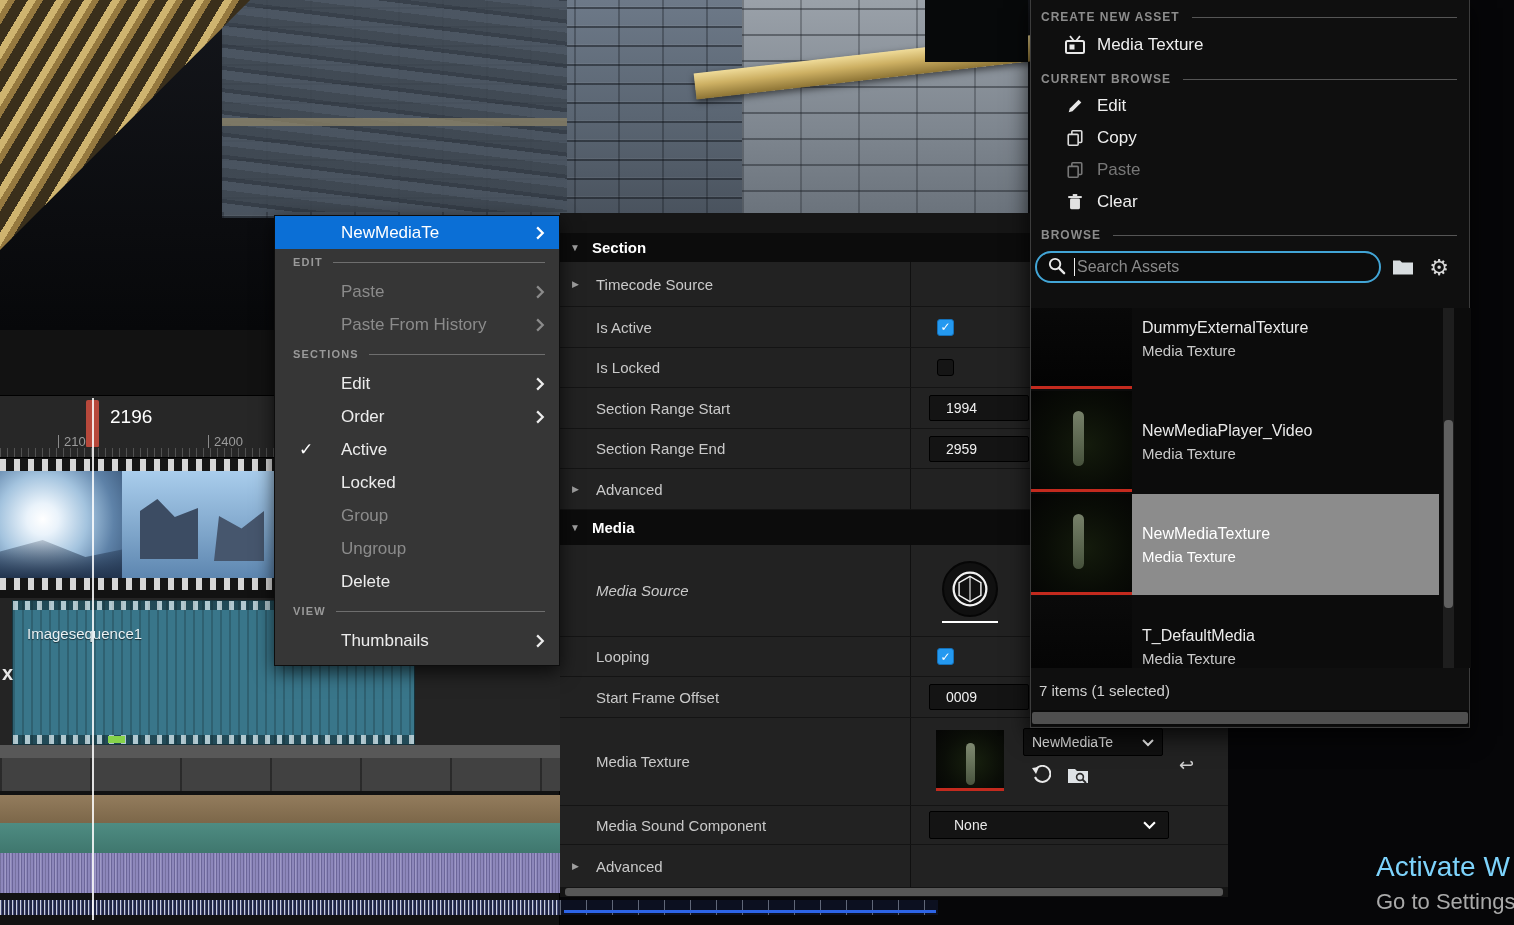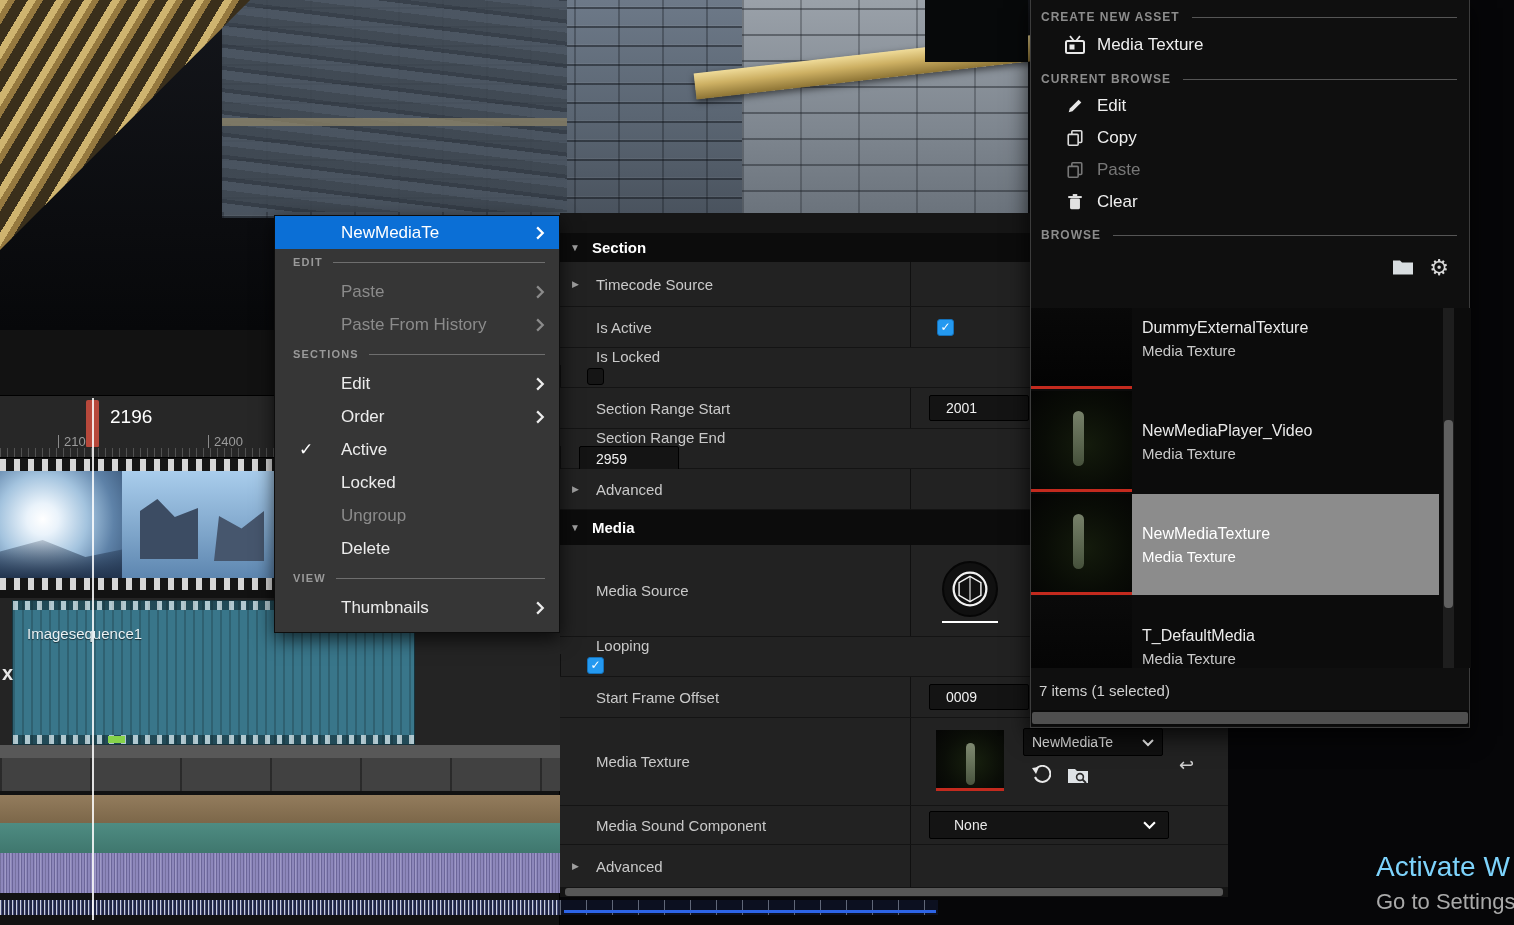--- a/index.html
+++ b/index.html
@@ -80,21 +80,21 @@
     background-image:repeating-linear-gradient(90deg, rgba(200,210,230,.45) 0 1px, transparent 1px 26px); }
   .audio-right .blue-line { position:absolute; left:4px; right:2px; bottom:2px; height:3px; background:#2d64e6; }
 
   
   #details { left:560px; top:213px; width:668px; height:674px; background:#1f1f1f; z-index:30; display:flex; flex-direction:column; }
   .dgap { height:20px; background:#161616; }
   .dheader { position:relative; background:#0c0c0c; color:#fff; font-weight:bold; font-size:15px; display:flex; align-items:center; padding-left:32px; }
   .dheader .tri { position:absolute; left:10px; color:#9f9f9f; font-size:10px; }
   .h29 { height:29px; } .h35 { height:35px; }
   .drow { position:relative; display:flex; border-bottom:1px solid #141414; background:#222; }
-  .r45{height:45px;} .r41{height:41px;} .r40{height:40px;flex-direction:column;} .r39{height:39px;} .r42{height:42px;} .r92{height:92px;} .r88{height:88px;}
+  .r45{height:45px;} .r41{height:41px;} .r40{height:40px;} .r39{height:39px;} .r42{height:42px;} .r92{height:92px;font-style:italic;} .r88{height:88px;}
   .dlabel { width:350px; position:relative; display:flex; align-items:center; padding-left:36px; color:#c9c9c9; font-size:15px; }
   .dlabel .tri { position:absolute; left:12px; color:#9f9f9f; font-size:9px; }
   .dvalue { flex:1; position:relative; border-left:1px solid #101010; display:flex; align-items:center; }
   .checkbox { width:17px; height:17px; margin-left:26px; border-radius:3px; background:#151515; border:1px solid #000; display:flex; align-items:center; justify-content:center; }
   .checkbox.checked { background:#2499f0; border-color:#1470b8; color:#fff; font-size:12px; font-weight:bold; }
   .numfield { margin-left:18px; width:100px; height:26px; background:#141414; border:1px solid #000; border-radius:2px; color:#f0f0f0; font-size:14px; display:flex; align-items:center; padding-left:16px; }
   .sphere-btn { position:absolute; left:31px; top:16px; width:56px; height:56px; border-radius:50%; background:#101010; border:2px solid #060606; display:flex; align-items:center; justify-content:center; }
   .sphere-underline { position:absolute; left:31px; top:76px; width:56px; height:2px; background:#fff; }
   .mt-thumb { position:absolute; left:25px; top:12px; width:68px; height:61px; border-bottom:3px solid #c32a1e;
     background:radial-gradient(circle at 55% 55%, #17200e 0%, #0a0d07 60%, #050505 100%); }
@@ -250,21 +250,21 @@
           <div class="checkbox"></div>
         </div>
     </div>
 
     <div class="drow r41">
       <div class="dlabel">
           <span>Section Range Start</span>
         </div>
       <div class="dvalue">
           <div class="numfield">
-            <span>2001</span>
+            <span>1994</span>
           </div>
         </div>
     </div>
 
     <div class="drow r40">
       <div class="dlabel">
           <span>Section Range End</span>
         </div>
       <div class="dvalue">
           <div class="numfield">
@@ -429,20 +429,23 @@
         <svg width="9" height="14" viewBox="0 0 8 12">
             <path d="M1 1 L6 6 L1 11" stroke="#ececec" fill="none" stroke-width="2"></path>
           </svg></span>
     </div>
     <div class="m-item">
       <span class="check">✓</span>
       <span>Active</span>
     </div>
     <div class="m-item">
       <span>Locked</span>
+    </div>
+    <div class="m-item disabled">
+      <span>Group</span>
     </div>
     <div class="m-item disabled">
       <span>Ungroup</span>
     </div>
     <div class="m-item">
       <span>Delete</span>
     </div>
     <div class="m-head">
         <span>VIEW</span>
         <span class="line"></span>
@@ -511,20 +514,29 @@
         </svg>
         </span>
       <span>Clear</span>
     </div>
     <div class="a-head">
         <span>BROWSE</span>
         <span class="line"></span>
       </div>
 
     <div class="search-row">
+      <div class="search-box">
+        <span>
+          <svg width="19" height="19" viewBox="0 0 20 20">
+            <circle cx="8.5" cy="8.5" r="5.5" fill="none" stroke="#e8e8e8" stroke-width="2"></circle>
+            <line x1="12.7" y1="12.7" x2="18" y2="18" stroke="#e8e8e8" stroke-width="2.6" stroke-linecap="round"></line>
+          </svg></span>
+        <span class="caret"></span>
+        <input type="text" placeholder="Search Assets" style="">
+      </div>
       <div class="sr-icon" style="left:360px;">
         <svg width="22" height="18" viewBox="0 0 22 18">
           <path d="M1 2.5 h7 l2 2 h11 v12 h-20 z" fill="#d8dde0"></path>
           </svg>
       </div>
       <div class="sr-icon" style="left:396px;">
         <span style="font-size:22px;color:#d8d8d8;font-family:'DejaVu Sans',sans-serif;">⚙</span>
       </div>
     </div>
 

